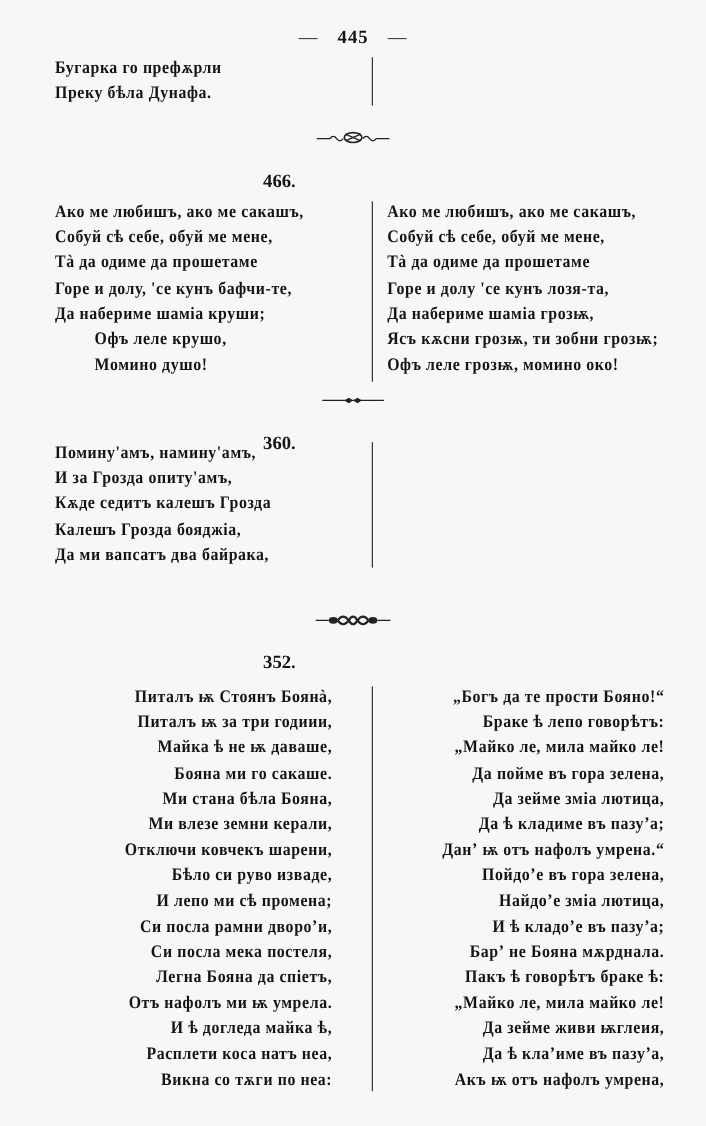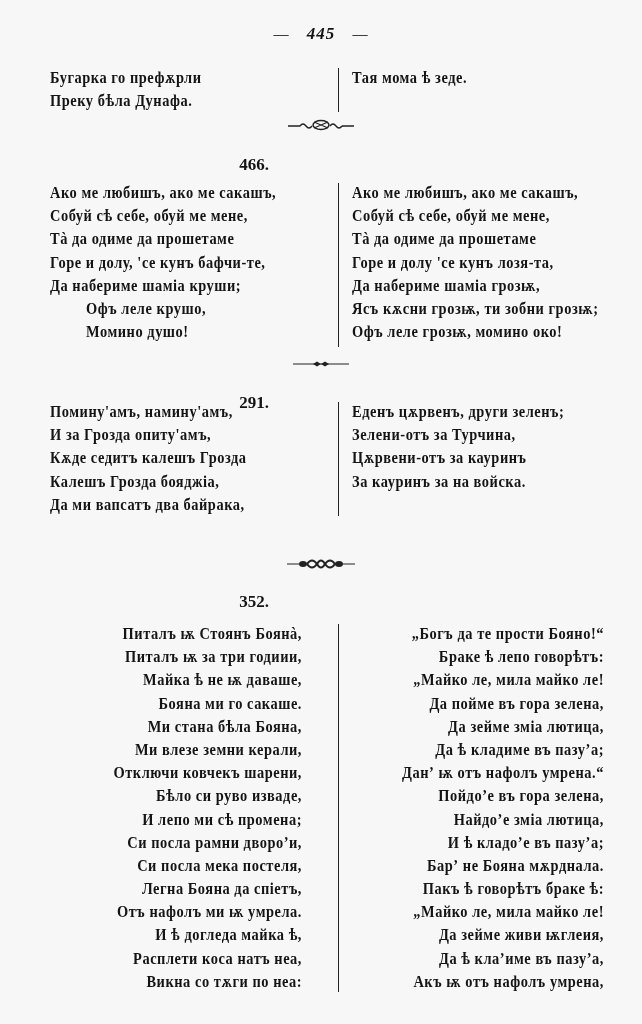--- a/index.html
+++ b/index.html
@@ -6,21 +6,21 @@
     body {
       width: 642px; height: 1024px;
       background: #f7f7f7;
       color: #141414;
       font-family: "Liberation Serif", "DejaVu Serif", serif;
       position: relative;
       overflow: hidden;
     }
     .page-number {
       position: absolute; top: 24px; left: 0; width: 642px;
-      text-align: center; font-size: 17px; font-weight: bold; letter-spacing: 1px; font-style: italic;
+      text-align: center; font-size: 17px; font-weight: bold; letter-spacing: 1px;
     }
     .page-number .dash { margin: 0 12px; font-weight: normal; }
     .block { position: absolute; left: 0; width: 642px; }
     .col { position: absolute; top: 0; }
     .col-left { left: 50px; width: 280px; }
     .col-right { left: 352px; width: 280px; }
     .divider {
       position: absolute; left: 338px; width: 1px; background: #222;
     }
     .line {
@@ -38,29 +38,26 @@
   </style>
 </head>
 <body>
 
 <div class="page-number">
   <span class="dash">—</span>
   <span>445</span>
   <span class="dash">—</span>
 </div>
 
-<div class="block" style="top:66px;height:48px;">
+<div class="block" style="top:50px;height:48px;">
   <div class="col col-left">
     <div class="line">Бугарка го префѫрли</div>
     <div class="line">Преку бѣла Дунафа.</div>
   </div>
   <div class="divider" style="top:2px;height:44px;"></div>
-  <div class="col col-right">
-    <div class="line">Тая мома ѣ зеде.</div>
-  </div>
 </div>
 
 <div class="ornament" style="top:118px;">
   <svg width="70" height="14" viewBox="0 0 70 14">
     <path d="M2 8 H14 M14 8 q3 -4 6 0 q3 4 6 0 M44 8 q3 -4 6 0 q3 4 6 0 M56 8 H68" stroke="#222" stroke-width="1.3" fill="none"></path>
     <ellipse cx="35" cy="7" rx="8" ry="4.5" stroke="#222" stroke-width="1.5" fill="none"></ellipse>
     <path d="M28 4 L42 10 M28 10 L42 4" stroke="#222" stroke-width="1.2"></path>
   </svg>
 </div>
 
@@ -87,36 +84,30 @@
   </div>
 </div>
 
 <div class="ornament" style="top:360px;">
   <svg width="60" height="8" viewBox="0 0 60 8">
     <path d="M2 4 H58" stroke="#222" stroke-width="1.2"></path>
     <path d="M22 4 l4 -2.5 l4 2.5 l-4 2.5 z M30 4 l4 -2.5 l4 2.5 l-4 2.5 z" fill="#222"></path>
   </svg>
 </div>
 
-<div class="song-number" style="top:393px;">291.</div>
+<div class="song-number" style="top:393px;">360.</div>
 <div class="block" style="top:400px;height:120px;">
   <div class="col col-left">
     <div class="line">Помину'амъ, намину'амъ,</div>
     <div class="line">И за Грозда опиту'амъ,</div>
     <div class="line">Кѫде седитъ калешъ Грозда</div>
     <div class="line">Калешъ Грозда бояджіа,</div>
     <div class="line">Да ми вапсатъ два байрака,</div>
   </div>
   <div class="divider" style="top:2px;height:114px;"></div>
-  <div class="col col-right">
-    <div class="line">Еденъ цѫрвенъ, други зеленъ;</div>
-    <div class="line">Зелени-отъ за Турчина,</div>
-    <div class="line">Цѫрвени-отъ за кауринъ</div>
-    <div class="line">За кауринъ за на войска.</div>
-  </div>
 </div>
 
 <div class="ornament" style="top:557px;">
   <svg width="72" height="14" viewBox="0 0 72 14">
     <path d="M2 7 H14 M58 7 H70" stroke="#222" stroke-width="1.2"></path>
     <ellipse cx="18" cy="7" rx="4" ry="3" fill="#222"></ellipse>
     <ellipse cx="54" cy="7" rx="4" ry="3" fill="#222"></ellipse>
     <path d="M22 7 q5 -7 10 0 q4 7 8 0 q5 -7 10 0" stroke="#222" stroke-width="2" fill="none"></path>
     <path d="M22 7 q5 7 10 0 q4 -7 8 0 q5 7 10 0" stroke="#222" stroke-width="2" fill="none"></path>
   </svg>

